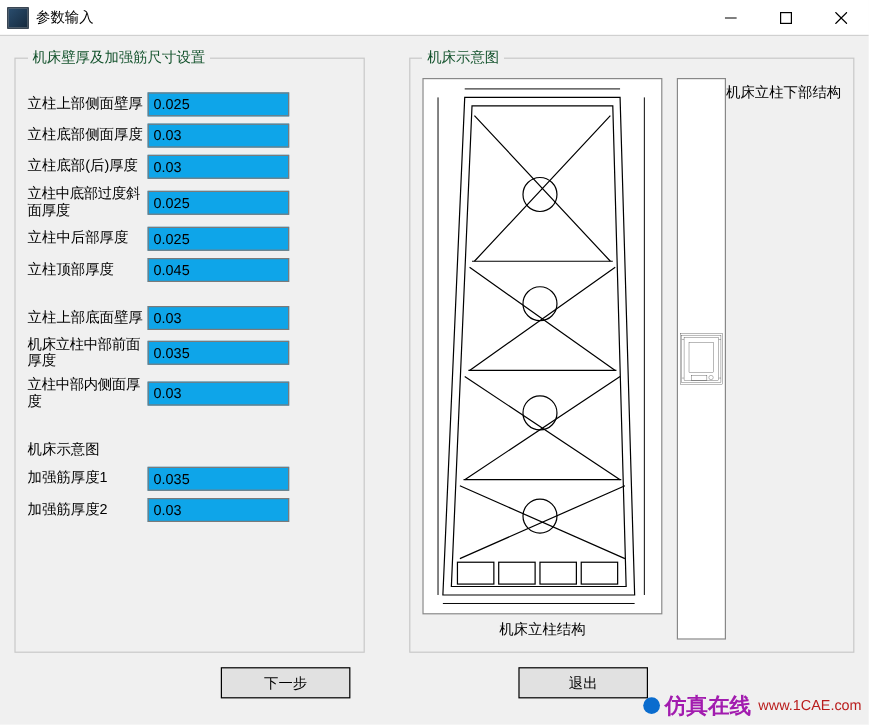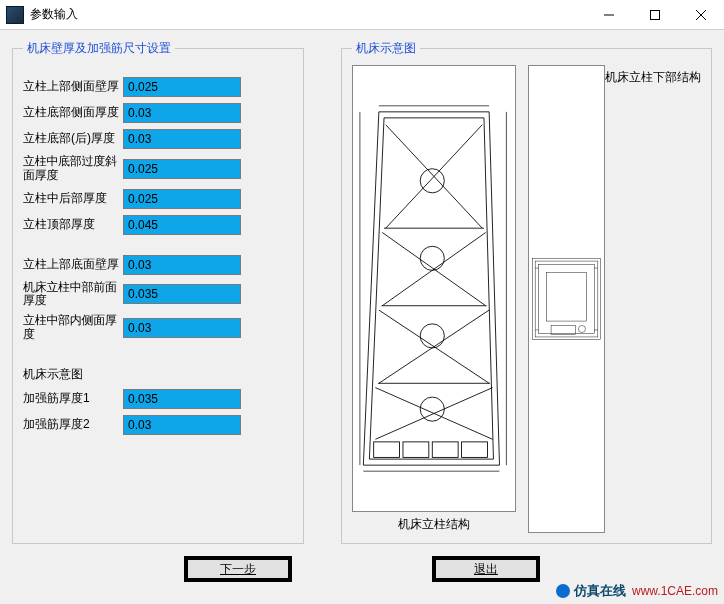--- a/index.html
+++ b/index.html
@@ -40,21 +40,21 @@
     position:absolute;
     top:30px; left:0; right:0; bottom:0;
     background:#f0f0f0;
     padding: 10px 12px 10px 12px;
   }
   fieldset {
     border:1px solid #c8c8c8;
     padding:6px 10px 10px 10px;
     margin:0;
   }
-  legend { padding:0 4px; color:#1d4ed8; }
+  legend { padding:0 4px; color:#14532d; }
   .row { display:flex; }
   .left-col {
     width: 292px;
     margin-right:12px;
   }
   .left-col fieldset { height: 504px; }
   .right-col { flex:1;margin-left:25px; }
   .right-col fieldset { height: 504px; padding-top:8px; }
   .field-row {
     display:flex;
@@ -75,21 +75,21 @@
     background:#0ea5e9;
   }
   .section-gap { height:14px; }
   .section-title { margin:4px 0 6px 0; }
   .diagram-wrap {
     display:flex;
     gap:12px;
     height:100%;
   }
   .diag-left {
-    width: 164px;
+    width: 200px;
     display:flex; flex-direction:column;
   }
   .diag-right {
     flex:1;
     display:flex; flex-direction:column;
     gap:10px;
   }
   .diag-box {
     background:#fff;
     border:1px solid #888;
@@ -106,38 +106,37 @@
   }
   .btn-row {
     display:flex;
     justify-content:center;
     gap:140px;
     margin-top:12px;
   }
   .btn {
     width:108px; height:26px;
     background:#e1e1e1;
-    border:4px solid #000000;
+    border:1px solid #000000;
     display:flex; align-items:center; justify-content:center;
     cursor:pointer;
     font-size:12px;
-    text-decoration:underline;
   }
   .watermark {
     position:absolute;
     right:6px; bottom:4px;
     display:flex; align-items:center;
     gap:4px;
   }
   .watermark .wm-icon {
     width:14px;height:14px;border-radius:50%;
     background:#0a6cce;
     display:inline-block;
   }
-  .watermark .wm1 { color:#0c4a6e; font-size:13px; font-weight:bold; }
+  .watermark .wm1 { color:#a21caf; font-size:18px; font-weight:bold; }
   .watermark .wm2 { color:#b91c1c; font-size:12px; margin-left:2px; }
   svg.blueprint { width:100%; height:100%; display:block; }
 </style>
 </head>
 <body>
 
 <div class="titlebar">
   <span class="app-icon"></span>
   <span class="title">参数输入</span>
   <div class="win-controls">

